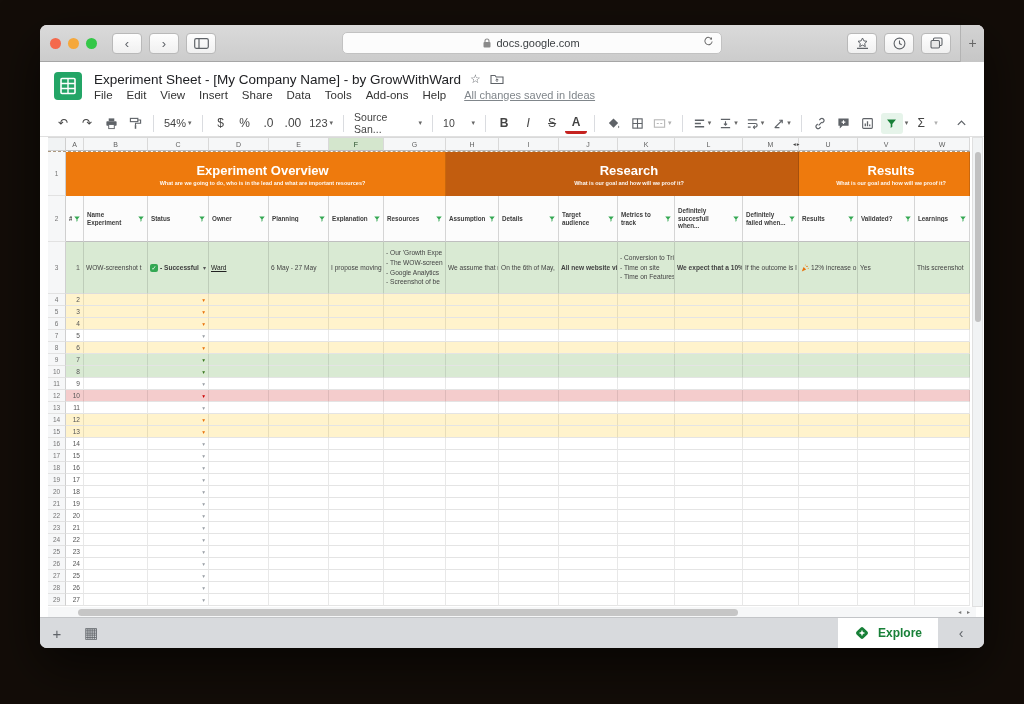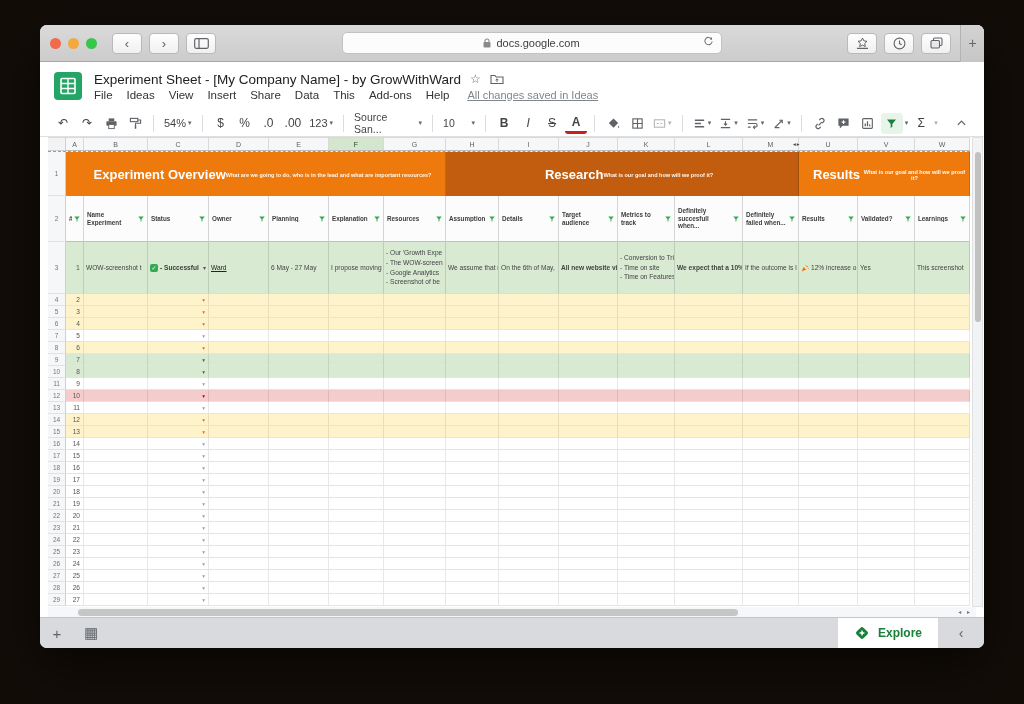--- a/index.html
+++ b/index.html
@@ -67,21 +67,21 @@
   .colhead { border-right:1px solid #d9d9d9; border-bottom:1px solid #bdbdbd; font-size:7px; color:#616161;
              display:flex; align-items:center; justify-content:center; }
   .colhead.hl { background:#d4e6cd; color:#1d4620; }
   .colgap { width:0; overflow:visible; position:relative; }
   .colgap span { position:absolute; left:-6px; top:3px; font-size:5.5px; color:#444; letter-spacing:1px; white-space:nowrap; }
 
   .r1 { display:flex; height:45px; border-top:1px dashed rgba(90,50,0,.5); }
   .rh { width:18px; flex:0 0 18px; background:#f6f7f8; border-right:1px solid #cfcfcf;
         border-bottom:1px solid #e2e2e2; font-size:6.5px; color:#757575; display:flex;
         align-items:center; justify-content:center; }
-  .section { display:flex; flex-direction:row; align-items:center; justify-content:center;
+  .section { display:flex; flex-direction:column; align-items:center; justify-content:center;
              border-right:1px solid rgba(0,0,0,.15); color:#fff; text-align:center; overflow:hidden;padding-left:14px; }
   .sec-title { font-size:13px; font-weight:700; }
   .sec-sub { font-size:5.5px; font-weight:700; margin-top:2px; opacity:.95; }
 
   .r2 { display:flex; height:46px; }
   .hcell { border-right:1px solid #d5d5d5; border-bottom:1px solid #bfbfbf; background:#fcfcfc;
            display:flex; align-items:center; padding:2px 2px 2px 3px; gap:1px; overflow:hidden; }
   .hlabel { flex:1; font-size:6.3px; font-weight:700; color:#3c3c3c; line-height:1.25; overflow:hidden; }
   .funnel { width:8px; height:8px; flex:0 0 8px; }
 
@@ -198,26 +198,26 @@
         <div class="titlerow">
           <span class="doc-title">Experiment Sheet - [My Company Name] - by GrowWithWard</span>
           <span class="tstar">☆</span>
           <svg width="14" height="12" viewBox="0 0 14 12">
               <path d="M1 2.5h4l1.2 1.5H13v6.5H1z" fill="none" stroke="#5f6368" stroke-width="1.1"></path>
               <path d="M7 9V5.8M5.6 7.2L7 5.8l1.4 1.4" fill="none" stroke="#5f6368" stroke-width="1"></path>
             </svg>
         </div>
         <div class="menurow">
             <div class="menu-item">File</div>
-            <div class="menu-item">Ideas</div>
+            <div class="menu-item">Edit</div>
             <div class="menu-item">View</div>
             <div class="menu-item">Insert</div>
             <div class="menu-item">Share</div>
             <div class="menu-item">Data</div>
-            <div class="menu-item">This</div>
+            <div class="menu-item">Tools</div>
             <div class="menu-item">Add-ons</div>
             <div class="menu-item">Help</div>
             <div class="saved-link">All changes saved in Ideas</div>
           </div>
       </div>
     </div>
 
     <div class="toolbar">
       <span class="tbtn glyph">↶</span>
       <span class="tbtn glyph">↷</span>

